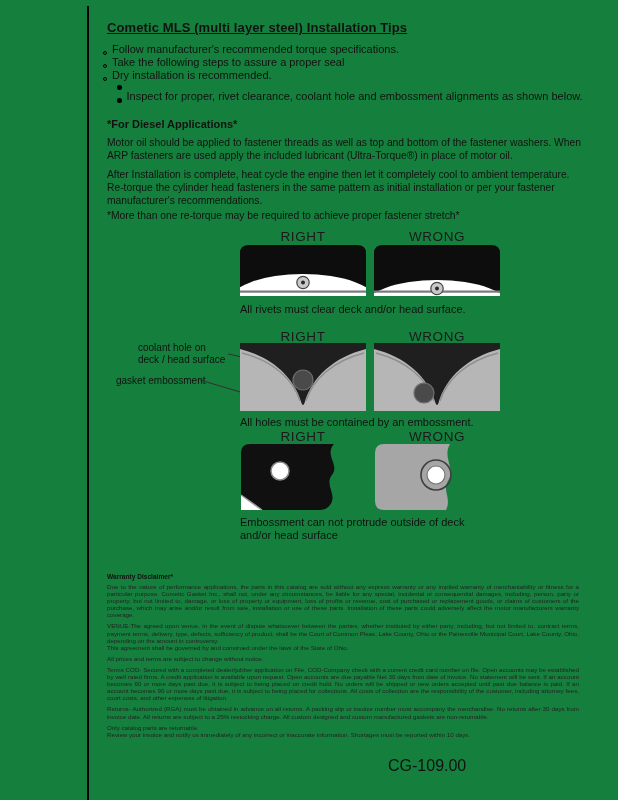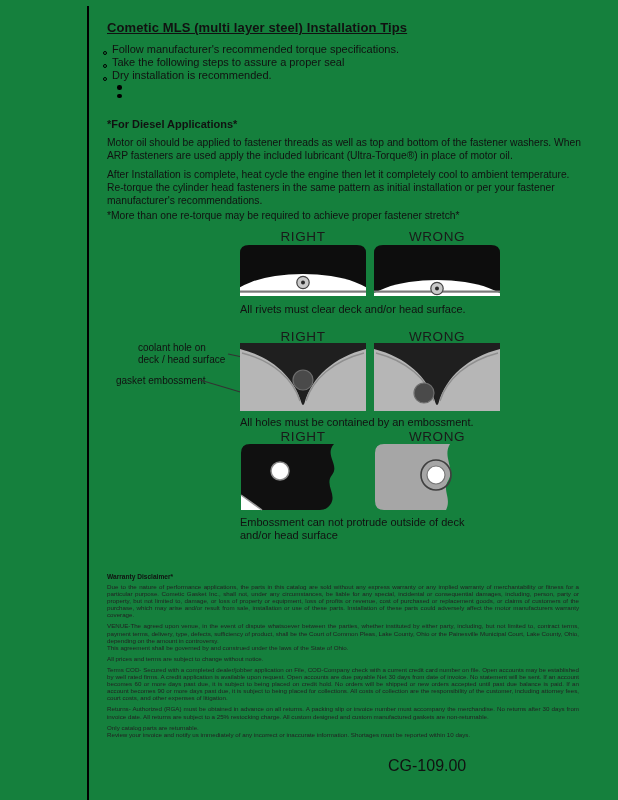--- a/index.html
+++ b/index.html
@@ -88,20 +88,21 @@
     </div>
     <div class="b-row">
       <span class="b-circle"></span>
       <span>Dry installation is recommended.</span>
     </div>
     <div class="b-row sub">
       <span class="b-dot"></span>
     </div>
     <div class="b-row sub">
       <span class="b-dot"></span>
+      <span>Inspect for proper, rivet clearance, coolant hole and embossment alignments as shown below.</span>
     </div>
   </div>
 
   <h2 class="diesel-heading">*For Diesel Applications*</h2>
   <p class="para para-1">Motor oil should be applied to fastener threads as well as top and bottom of the fastener washers. When ARP fasteners are used apply the included lubricant (Ultra-Torque®) in place of motor oil.</p>
   <p class="para para-2">After Installation is complete, heat cycle the engine then let it completely cool to ambient temperature. Re-torque the cylinder head fasteners in the same pattern as initial installation or per your fastener manufacturer's recommendations.</p>
   <p class="para note">*More than one re-torque may be required to achieve proper fastener stretch*</p>
 
   <div class="hdr right r1">RIGHT</div>
   <div class="hdr wrong r1">WRONG</div>

